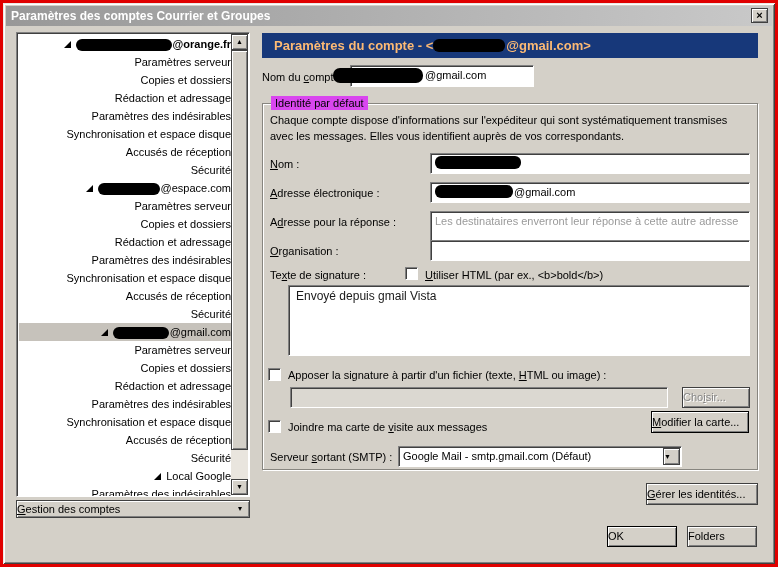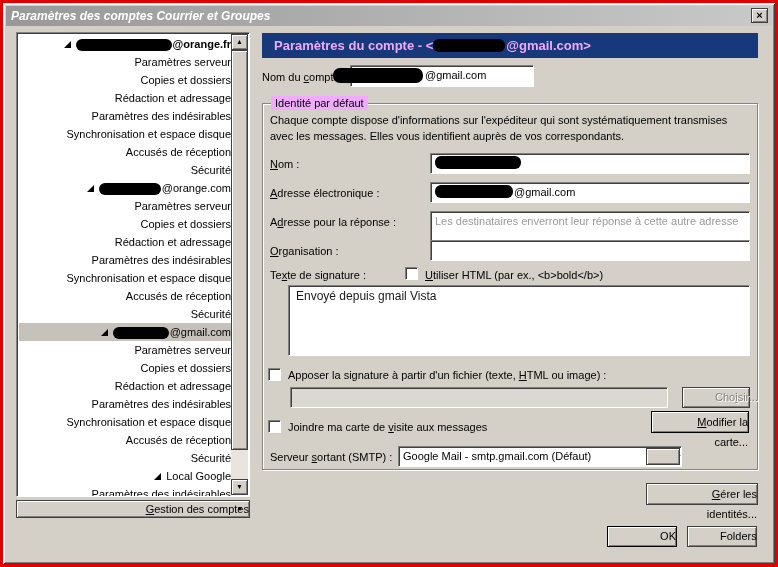--- a/index.html
+++ b/index.html
@@ -3,21 +3,21 @@
 <meta charset="utf-8">
 <style>
   html,body{margin:0;padding:0;}
   body{font-family:"Liberation Sans",sans-serif;font-size:11px;color:#000;}
   #page{position:relative;width:778px;height:567px;background:#d4d0c8;overflow:hidden;}
   .red-frame{position:absolute;inset:0;border:3px solid #e00000;z-index:60;pointer-events:none;}
   .win-bevel{position:absolute;inset:3px;box-shadow:inset 1px 1px 0 #ecebe7,inset -1px -1px 0 #404040,inset 2px 2px 0 #fff,inset -2px -2px 0 #808080;z-index:55;pointer-events:none;}
 
   .titlebar{position:absolute;left:6px;top:6px;width:766px;height:20px;
     background:linear-gradient(to right,#989898,#c9c9c9);
-    color:#fff;font-weight:bold;font-size:12px;line-height:20px;padding-left:5px;box-sizing:border-box;font-style:italic;}
+    color:#fff;font-weight:bold;font-size:12px;line-height:20px;padding-left:5px;box-sizing:border-box;}
   .close-btn{position:absolute;top:8px;right:10px;width:17px;height:15px;background:#d4d0c8;
     border:1px solid #404040;box-shadow:inset 1px 1px 0 #fff,inset -1px -1px 0 #808080;
     box-sizing:border-box;text-align:center;font-size:11px;line-height:12px;font-weight:bold;color:#000;z-index:56;}
 
   
   .tree{position:absolute;left:16px;top:32px;width:234px;height:465px;background:#fff;
     border:1px solid;border-color:#808080 #fff #fff #808080;box-shadow:inset 1px 1px 0 #404040;
     box-sizing:border-box;overflow:hidden;}
   #tree-rows{position:absolute;left:2px;top:2px;right:18px;text-align:right;}
   .trow{height:18px;line-height:18px;white-space:nowrap;padding-left:32px;overflow:hidden;}
@@ -28,39 +28,39 @@
   .blob{display:inline-block;background:#000;border-radius:7px;height:12px;vertical-align:middle;margin-right:1px;}
   .scrollbar{position:absolute;right:1px;top:1px;width:17px;height:461px;background:#e9e5de;}
   .sb-btn,.sb-thumb{position:absolute;left:0;width:17px;background:#d4d0c8;border:1px solid #404040;
     box-shadow:inset 1px 1px 0 #fff,inset -1px -1px 0 #808080;box-sizing:border-box;}
   .sb-btn{height:16px;text-align:center;font-size:7px;line-height:14px;color:#000;}
   .sb-up{top:0;}
   .sb-down{bottom:0;}
   .sb-thumb{top:16px;height:400px;}
 
   .btn{background:#d4d0c8;border:1px solid #404040;box-shadow:inset 1px 1px 0 #fff,inset -1px -1px 0 #808080;
-    box-sizing:border-box;text-align:right;font-size:11px;color:#000;padding-left:32px;}
+    box-sizing:border-box;text-align:left;font-size:11px;color:#000;}
   .manage-btn{position:absolute;left:16px;top:500px;width:234px;height:18px;line-height:16px;}
   .manage-arrow{position:absolute;right:7px;top:0;font-size:8px;line-height:16px;}
 
   
   .pane-header{position:absolute;left:262px;top:33px;width:496px;height:25px;background:#17387a;
-    color:#f0abfc;font-weight:bold;font-size:13px;line-height:25px;padding-left:12px;box-sizing:border-box;white-space:nowrap;}
+    color:#fdba74;font-weight:bold;font-size:13px;line-height:25px;padding-left:12px;box-sizing:border-box;white-space:nowrap;}
   .pane-header .blob{height:13px;width:72px;vertical-align:-2px;border-radius:6px;}
 
   .flabel{position:absolute;line-height:14px;white-space:nowrap;}
   .input{position:absolute;background:#fff;border:1px solid;border-color:#808080 #fff #fff #808080;
     box-shadow:inset 1px 1px 0 #404040;box-sizing:border-box;padding:2px 4px;line-height:15px;white-space:nowrap;overflow:hidden;}
   .input .blob{height:13px;border-radius:6px;vertical-align:-2px;}
   .placeholder{color:#9a9a9a;}
   .disabled-input{background:#dbd8d1;}
 
   .groupbox{position:absolute;left:262px;top:103px;width:496px;height:367px;border:1px solid #87857f;
     box-shadow:inset 1px 1px 0 #fff,1px 1px 0 #fff;box-sizing:border-box;}
-  .legend{position:absolute;top:-8px;left:8px;background:#f0abfc;padding:0 4px;line-height:14px;}
+  .legend{position:absolute;top:-8px;left:8px;background:#d946ef;padding:0 4px;line-height:14px;}
   .desc{position:absolute;left:270px;top:112px;width:482px;line-height:16px;}
 
   .checkbox{position:absolute;width:13px;height:13px;background:#fff;border:1px solid;border-color:#808080 #fff #fff #808080;
     box-shadow:inset 1px 1px 0 #404040;box-sizing:border-box;}
   .sigbox{position:absolute;left:288px;top:285px;width:462px;height:71px;background:#fff;
     border:1px solid;border-color:#808080 #fff #fff #808080;box-shadow:inset 1px 1px 0 #404040;
     box-sizing:border-box;padding:3px 7px;font-family:Liberation Sans, sans-serif;font-size:12px;color:#1a1a1a;}
 
   .choose-btn{position:absolute;left:682px;top:387px;width:68px;height:21px;line-height:19px;color:#868686;text-shadow:1px 1px 0 #fff;}
   .modify-btn{position:absolute;left:651px;top:411px;width:98px;height:22px;line-height:20px;border-color:#000;}
@@ -87,21 +87,21 @@
   <div class="tree">
     <div id="tree-rows">
         <div class="trow acct b"><span class="exp"></span><span class="blob" style="width: 96px;"></span><span>@orange.fr</span></div>
         <div class="trow child">Paramètres serveur</div>
         <div class="trow child">Copies et dossiers</div>
         <div class="trow child">Rédaction et adressage</div>
         <div class="trow child">Paramètres des indésirables</div>
         <div class="trow child">Synchronisation et espace disque</div>
         <div class="trow child">Accusés de réception</div>
         <div class="trow child">Sécurité</div>
-        <div class="trow acct"><span class="exp"></span><span class="blob" style="width: 62px;"></span><span>@orange.com</span></div>
+        <div class="trow acct"><span class="exp"></span><span class="blob" style="width: 62px;"></span><span>@espace.com</span></div>
         <div class="trow child">Paramètres serveur</div>
         <div class="trow child">Copies et dossiers</div>
         <div class="trow child">Rédaction et adressage</div>
         <div class="trow child">Paramètres des indésirables</div>
         <div class="trow child">Synchronisation et espace disque</div>
         <div class="trow child">Accusés de réception</div>
         <div class="trow child">Sécurité</div>
         <div class="trow acct sel"><span class="exp"></span><span class="blob" style="width: 56px;"></span><span>@gmail.com</span></div>
         <div class="trow child">Paramètres serveur</div>
         <div class="trow child">Copies et dossiers</div>

